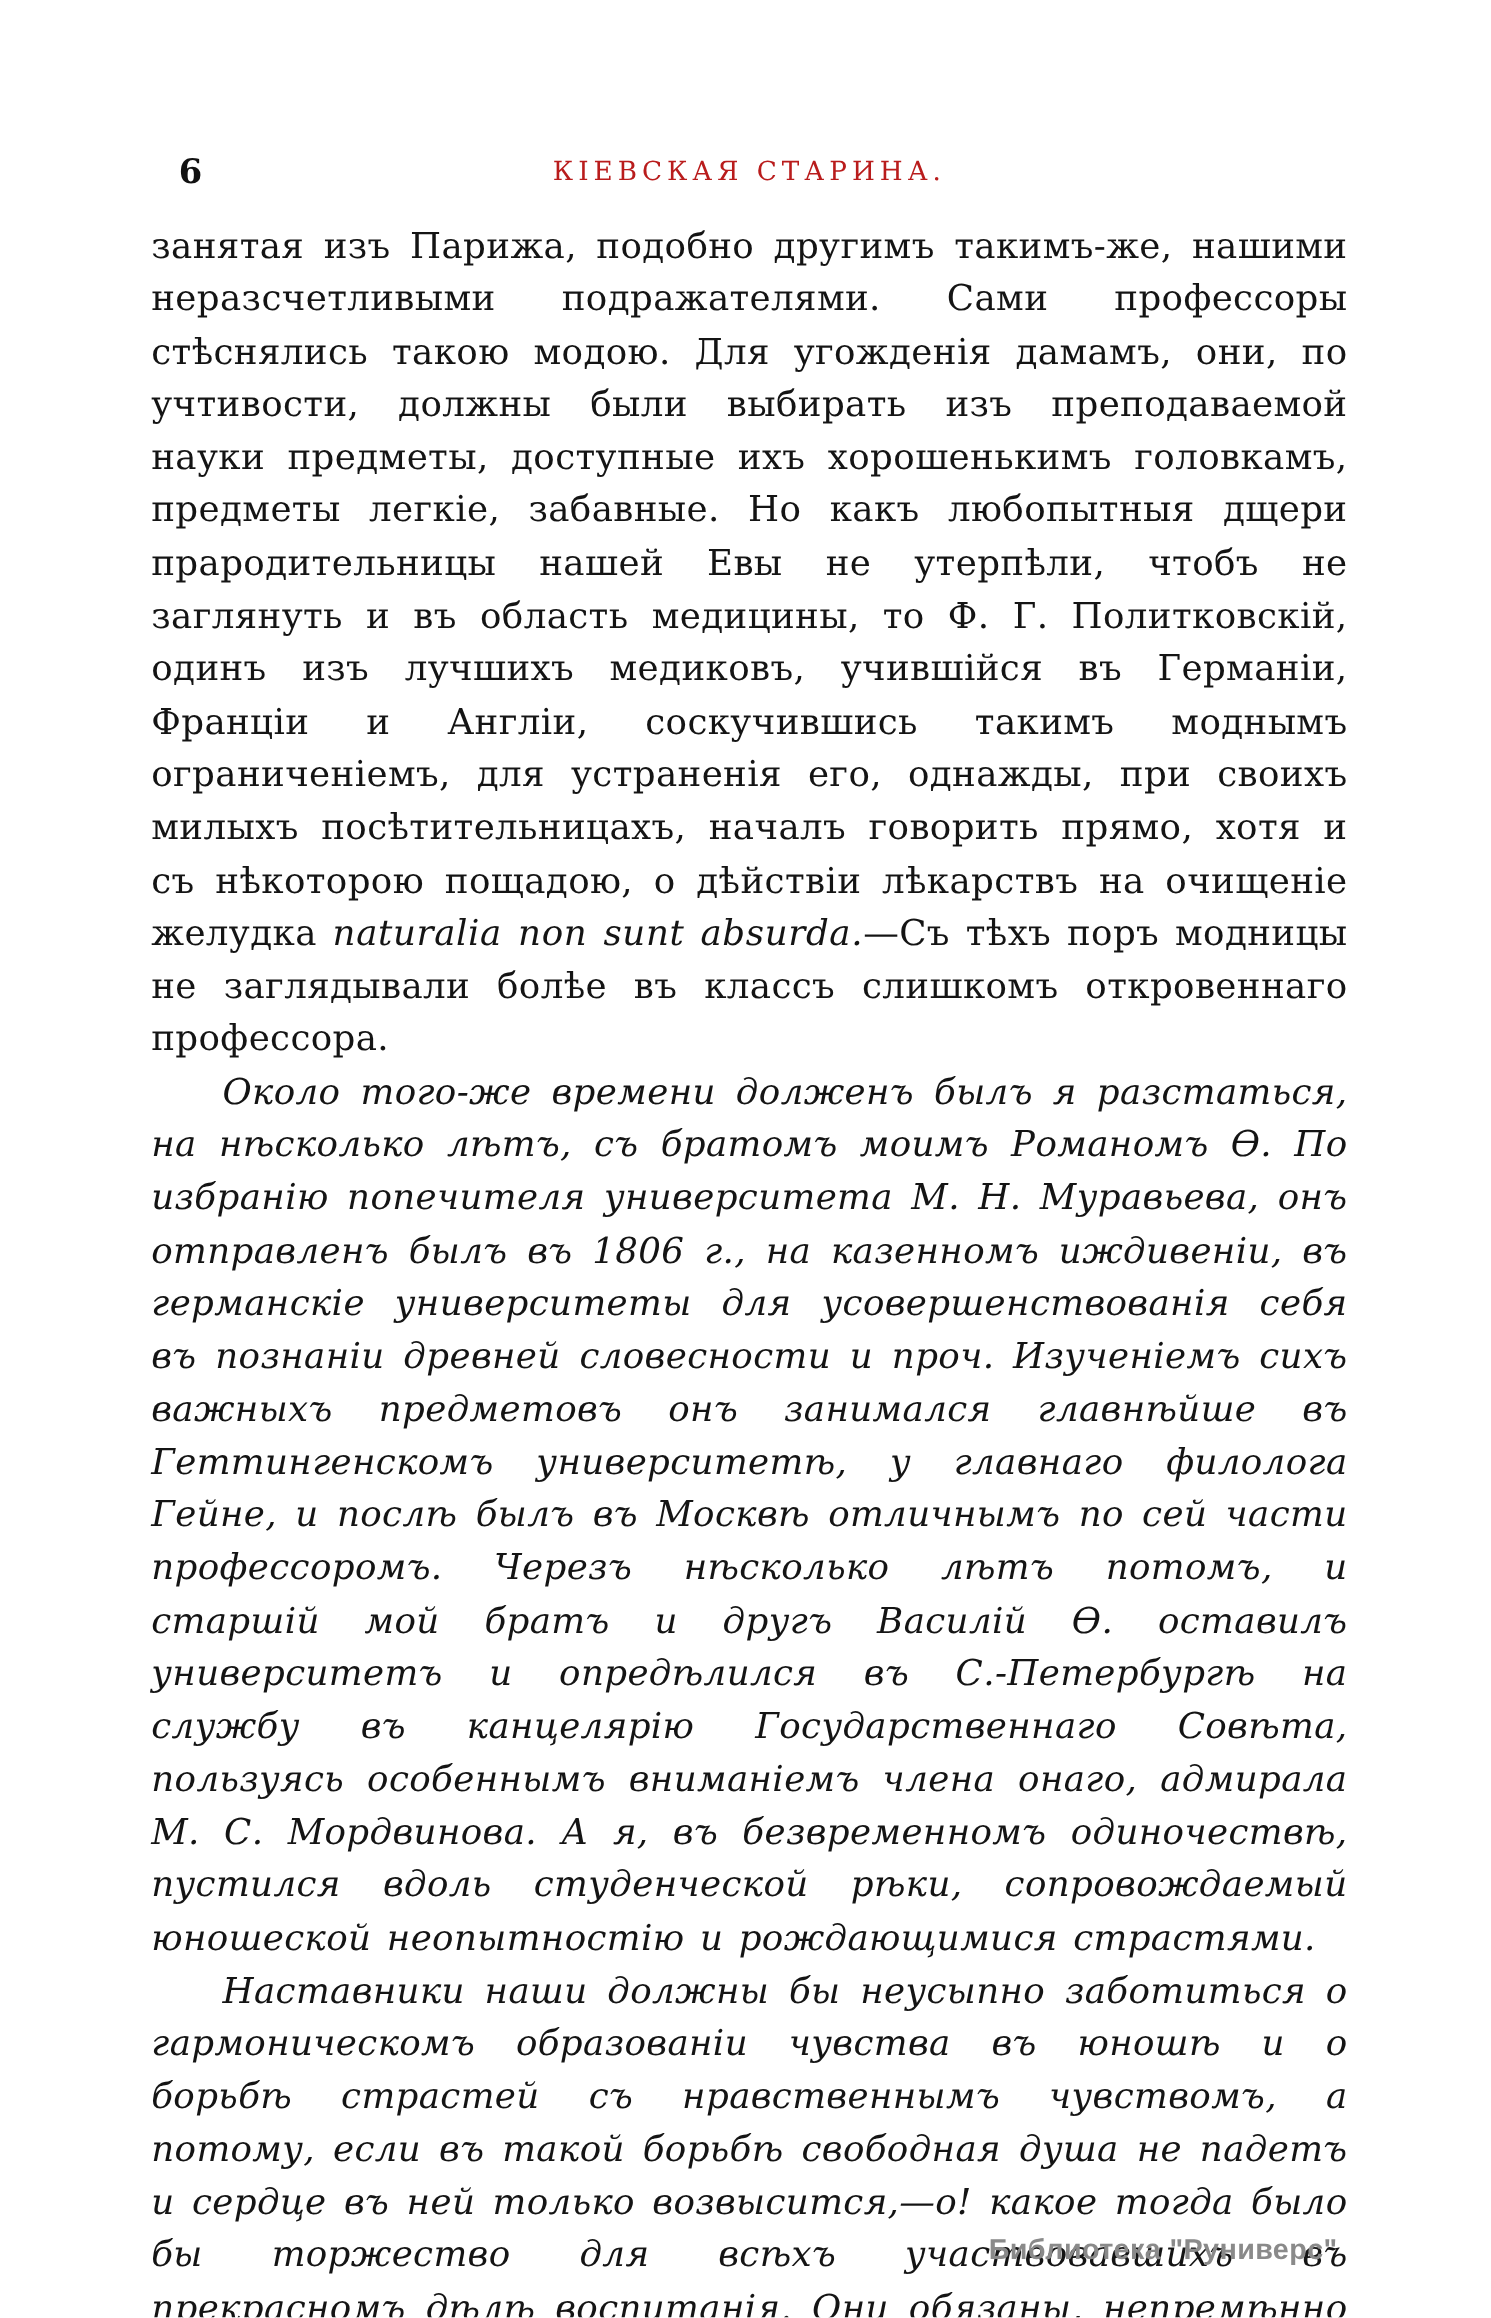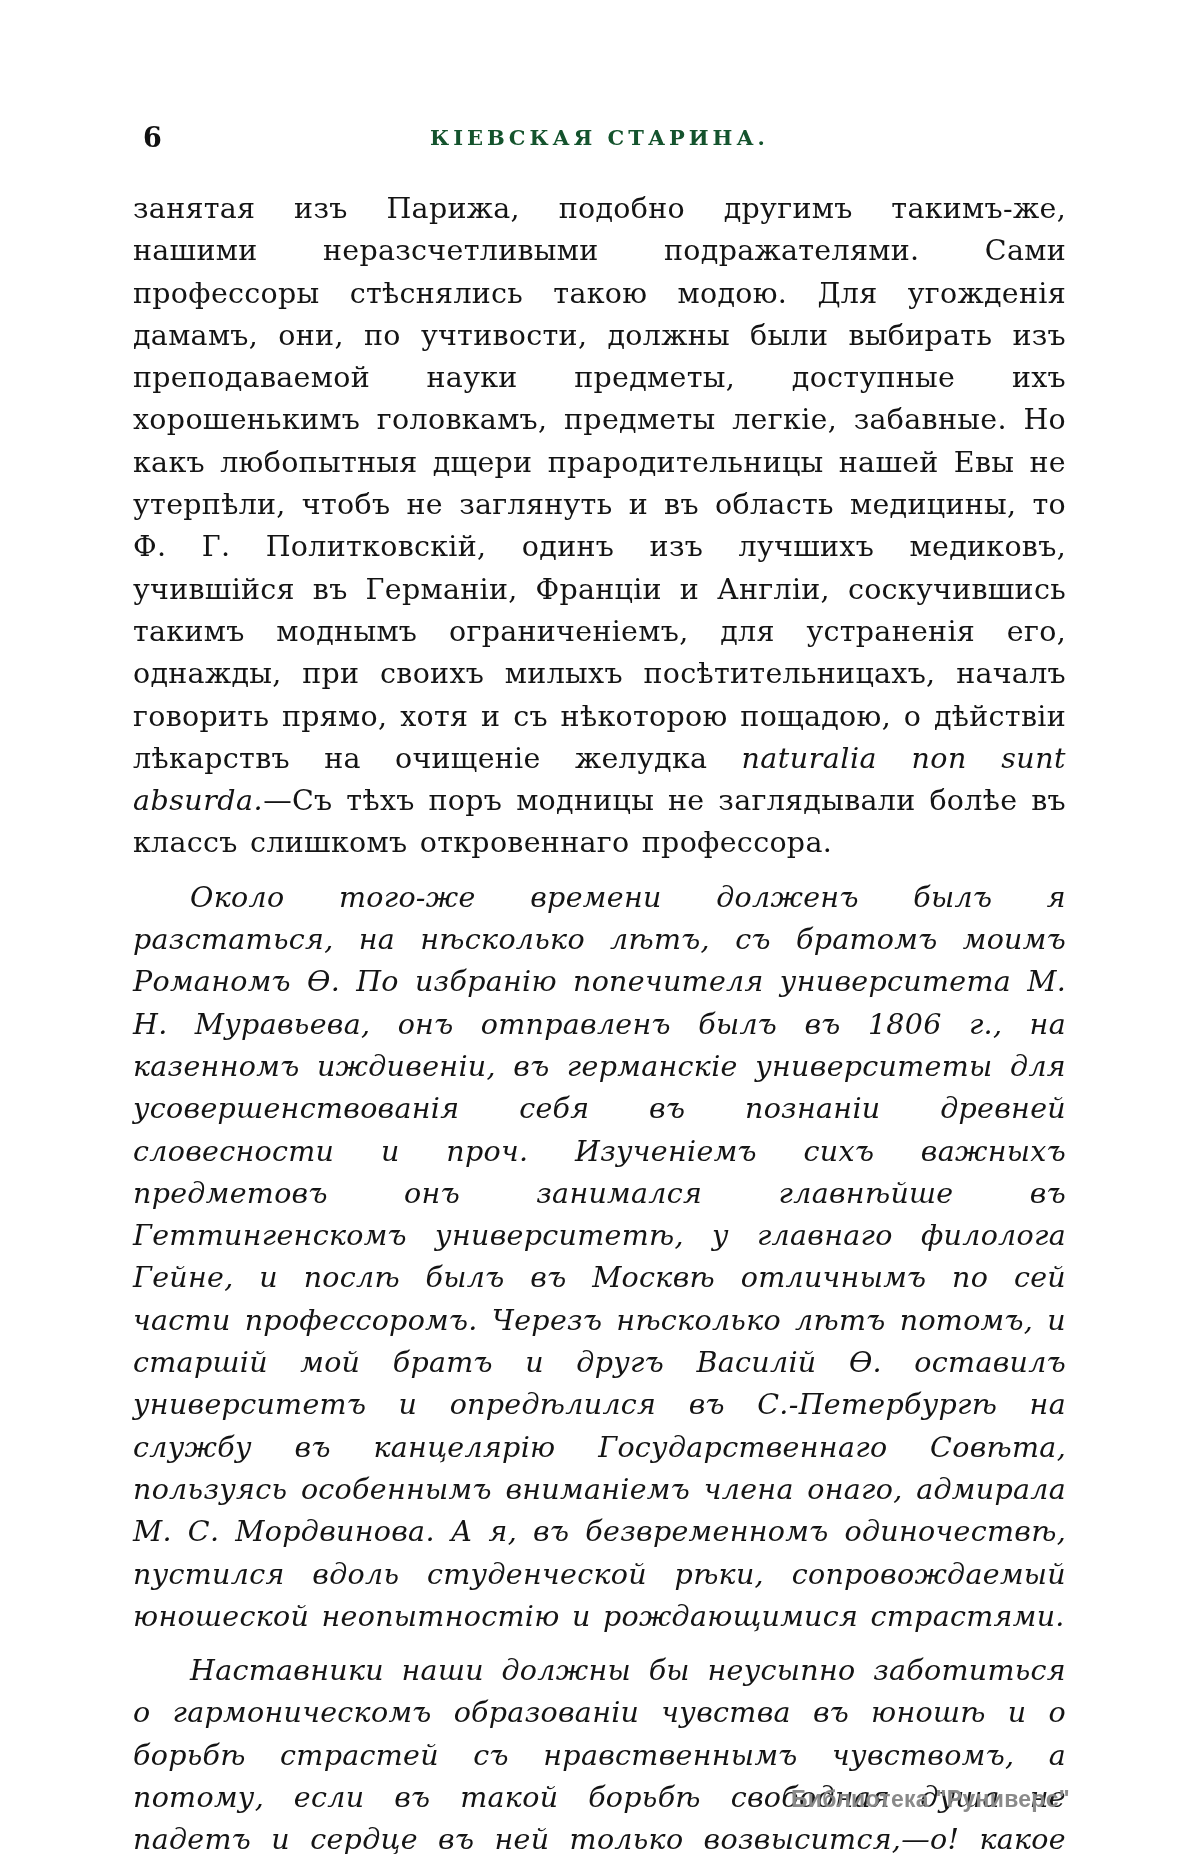--- a/index.html
+++ b/index.html
@@ -28,38 +28,38 @@
     left: 22px;
     top: 0;
     font-size: 27px;
     font-weight: bold;
     color: #111111;
   }
   .running-title {
     display: block;
     text-align: center;
     font-size: 21px;
-    font-weight: bold;
+    font-weight: normal;
     letter-spacing: 4px;
-    color: #14532d;
+    color: #b91c1c;
     padding-top: 3px;
   }
   .body-text {
     position: absolute;
     top: 176px;
     left: 121px;
     width: 957px;
     font-size: 28.5px;
     line-height: 42.3px;
     text-align: justify;
     word-spacing: 3px;
     letter-spacing: 0.3px;
   }
   .para {
-    margin: 12px;
+    margin: 0;
     padding: 0;
   }
   .para.indent {
     text-indent: 57px;
     font-style: italic;
   }
   .latin {
     font-style: italic;
     letter-spacing: 0.5px;
   }

